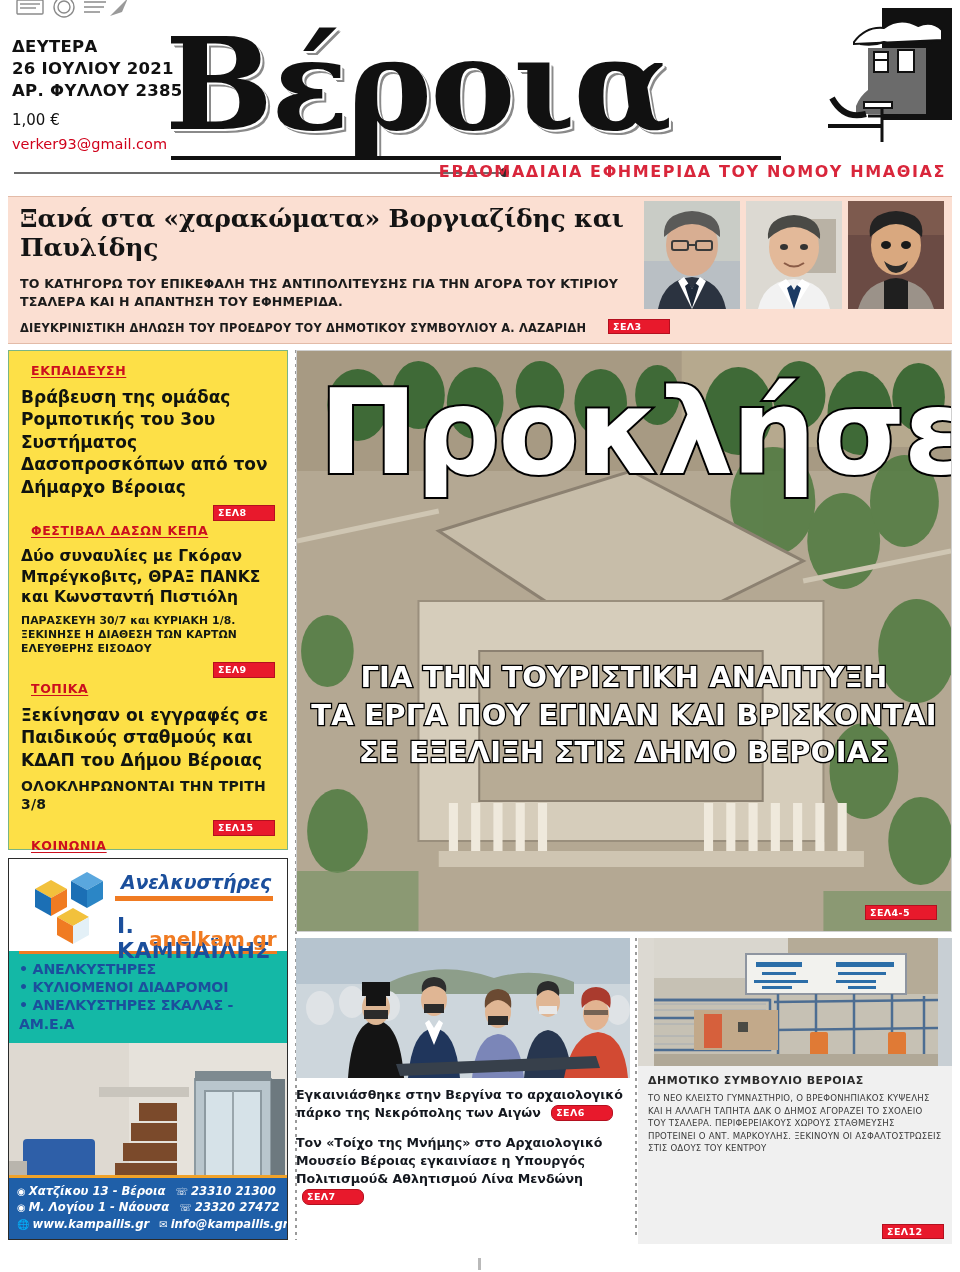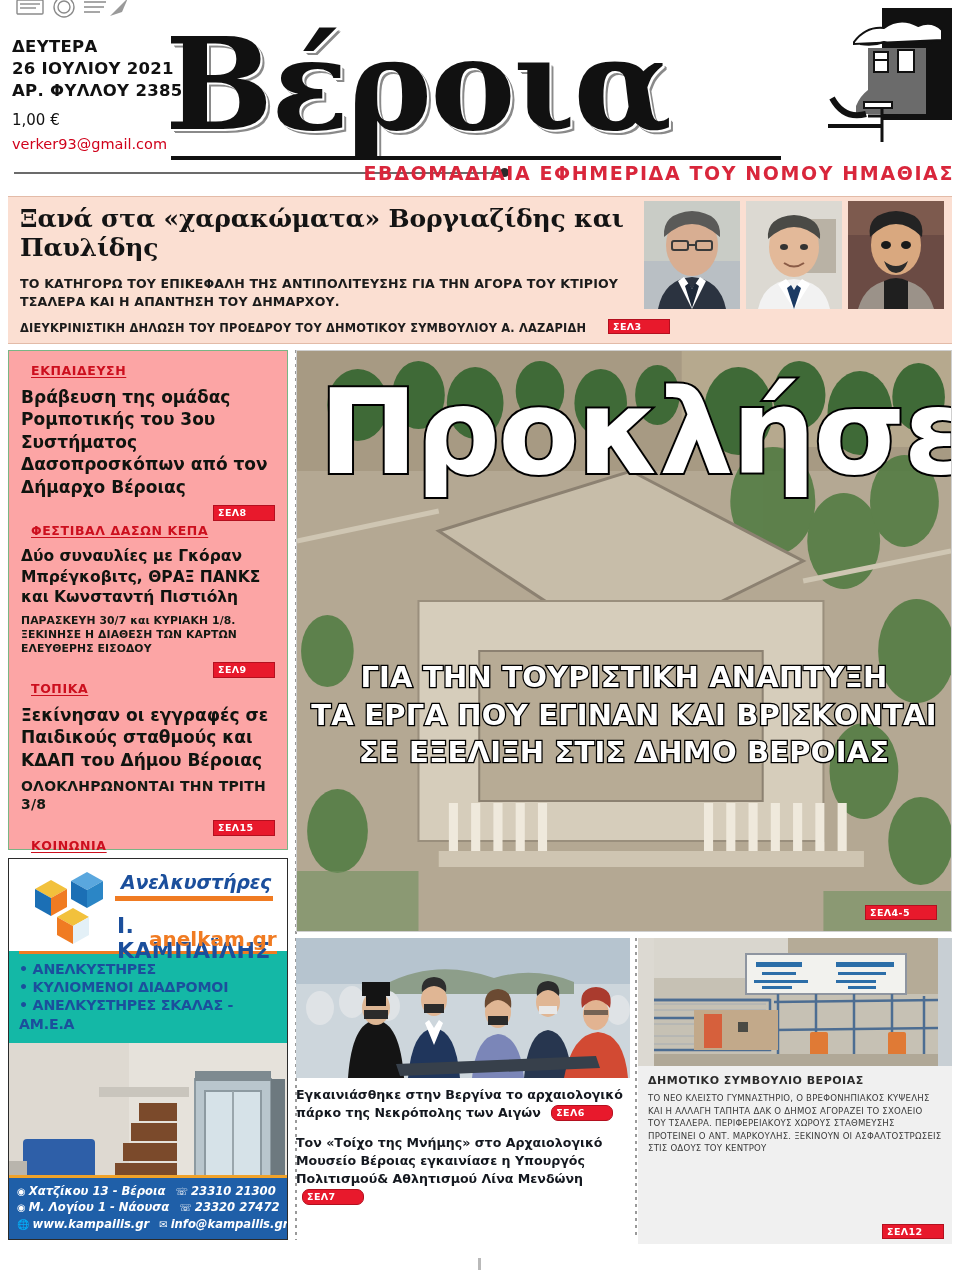--- a/index.html
+++ b/index.html
@@ -102,22 +102,22 @@
   }
   .tagline-dot {
     position: absolute;
     left: 500px; top: 6px;
     width: 9px; height: 9px;
     border-radius: 50%;
     background: #2b2b2b;
   }
   .tagline-text {
     position: absolute;
-    right: 6px; top: 0;
-    font-size: 19px;
+    right: 14px; top: 0;
+    font-size: 16px;
     font-weight: bold;
     letter-spacing: 1.6px;
     color: #d9263b;
     white-space: nowrap;
   }
 
   
   .leadbar {
     position: relative;
     margin: 0 8px;
@@ -208,21 +208,21 @@
     position: absolute;
     left: 287px; top: 0;
     width: 2px; height: 890px;
     background-image: linear-gradient(to bottom, #9a9a9a 50%, rgba(255,255,255,0) 0%);
     background-size: 2px 7px;
     background-repeat: repeat-y;
   }
 
   
   .greenbox {
-    background: #fca5a5;
+    background: #fde047;
     border: 1px solid #7ab585;
     padding: 12px 12px 10px 12px;
     height: 500px;
     position: relative;
   }
   .kicker {
     color: #cc0f1e;
     font-size: 12.5px;
     font-weight: bold;
     letter-spacing: 0.6px;
@@ -513,21 +513,21 @@
   <div class="tagline-row">
     <div class="tagline-rule"></div>
     <div class="tagline-dot"></div>
     <div class="tagline-text">ΕΒΔΟΜΑΔΙΑΙΑ ΕΦΗΜΕΡΙΔΑ ΤΟΥ ΝΟΜΟΥ ΗΜΑΘΙΑΣ</div>
   </div>
 </div>
 
 <div class="leadbar">
   <div class="leadbar-inner">
     <h1 class="lead-title">Ξανά στα «χαρακώματα» Βοργιαζίδης και Παυλίδης</h1>
-    <p class="lead-sub">ΤΟ ΚΑΤΗΓΟΡΩ ΤΟΥ ΕΠΙΚΕΦΑΛΗ ΤΗΣ ΑΝΤΙΠΟΛΙΤΕΥΣΗΣ ΓΙΑ ΤΗΝ ΑΓΟΡΑ ΤΟΥ ΚΤΙΡΙΟΥ ΤΣΑΛΕΡΑ ΚΑΙ Η ΑΠΑΝΤΗΣΗ ΤΟΥ ΔΗΜΑΡΧΟΥ.</p>
+    <p class="lead-sub">ΤΟ ΚΑΤΗΓΟΡΩ ΤΟΥ ΕΠΙΚΕΦΑΛΗ ΤΗΣ ΑΝΤΙΠΟΛΙΤΕΥΣΗΣ ΓΙΑ ΤΗΝ ΑΓΟΡΑ ΤΟΥ ΚΤΙΡΙΟΥ ΤΣΑΛΕΡΑ ΚΑΙ Η ΑΠΑΝΤΗΣΗ ΤΟΥ ΕΦΗΜΕΡΙΔΑ.</p>
     <p class="lead-sub2">ΔΙΕΥΚΡΙΝΙΣΤΙΚΗ ΔΗΛΩΣΗ ΤΟΥ ΠΡΟΕΔΡΟΥ ΤΟΥ ΔΗΜΟΤΙΚΟΥ ΣΥΜΒΟΥΛΙΟΥ Α. ΛΑΖΑΡΙΔΗ</p>
   </div>
 
   <div class="portraits">
     <div class="portrait">
       <svg width="96" height="108" viewBox="0 0 96 108">
         <rect width="96" height="108" fill="#b9bfc4"></rect>
         <rect x="0" y="0" width="96" height="60" fill="#c9ccc6"></rect>
         <ellipse cx="48" cy="44" rx="26" ry="31" fill="#d8ae92"></ellipse>
         <path d="M20 36 q28 -26 56 0 q2 -24 -28 -26 q-30 2 -28 26 z" fill="#5a5a58"></path>

